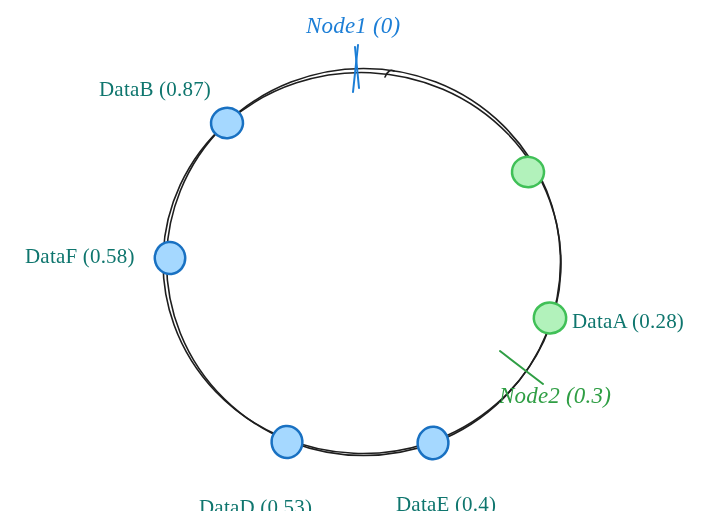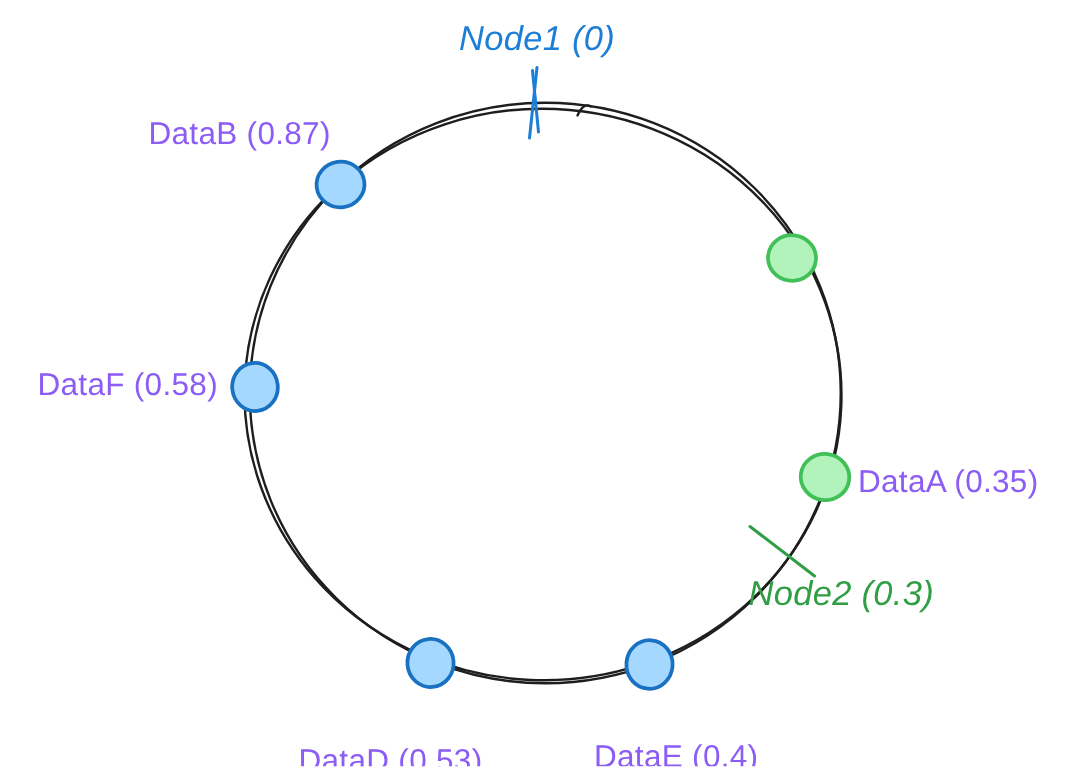--- a/index.html
+++ b/index.html
@@ -6,21 +6,21 @@
     margin: 0;
     padding: 0;
     background: #ffffff;
   }
   .canvas {
     position: relative;
     width: 725px;
     height: 511px;
     background: #ffffff;
     overflow: hidden;
-    font-family: Liberation Sans, sans-serif;
+    font-family: Liberation Serif, serif;
   }
   .canvas svg {
     position: absolute;
     left: 0;
     top: 0;
   }
   .ring {
     fill: none;
     stroke: #1e1e1e;
     stroke-width: 1.6;
@@ -44,21 +44,21 @@
     stroke-width: 2.5;
   }
   .dot-green {
     fill: #b2f2bb;
     stroke: #40c057;
     stroke-width: 2.5;
   }
   .lbl {
     position: absolute;
     white-space: nowrap;
-    color: #8b5cf6;
+    color: #0f766e;
     font-size: 21px;
     line-height: 1.1;
     letter-spacing: 0.2px;
   }
   .lbl-node {
     font-size: 23px;
     font-style: italic;
     font-weight: 500;
   }
   .lbl-node1 { color: #1c7ed6; left: 306px; top: 13px; }
@@ -102,19 +102,19 @@
 
   <div class="lbl lbl-node lbl-node1">Node1 (0)</div>
 
   <div class="lbl lbl-node lbl-node2">Node2 (0.3)</div>
 
   <div class="lbl lbl-dataB">DataB (0.87)</div>
 
 
   <div class="lbl lbl-dataF">DataF (0.58)</div>
 
-  <div class="lbl lbl-dataA">DataA (0.35)</div>
+  <div class="lbl lbl-dataA">DataA (0.28)</div>
 
   <div class="lbl lbl-dataD">DataD (0.53)</div>
 
   <div class="lbl lbl-dataE">DataE (0.4)</div>
 
 </div>
 
 </body></html>

